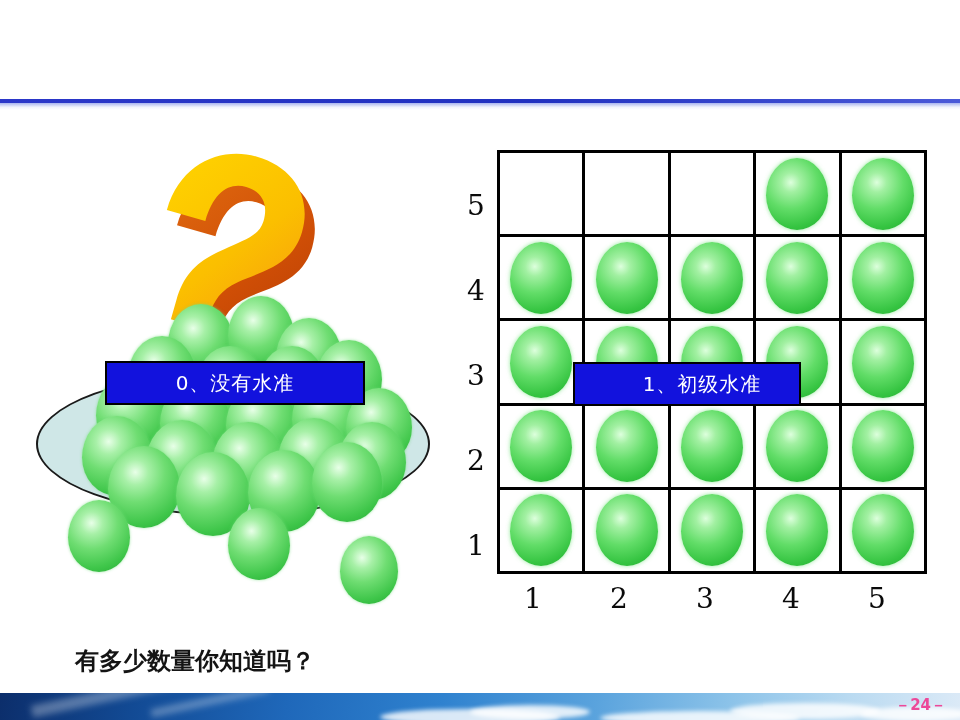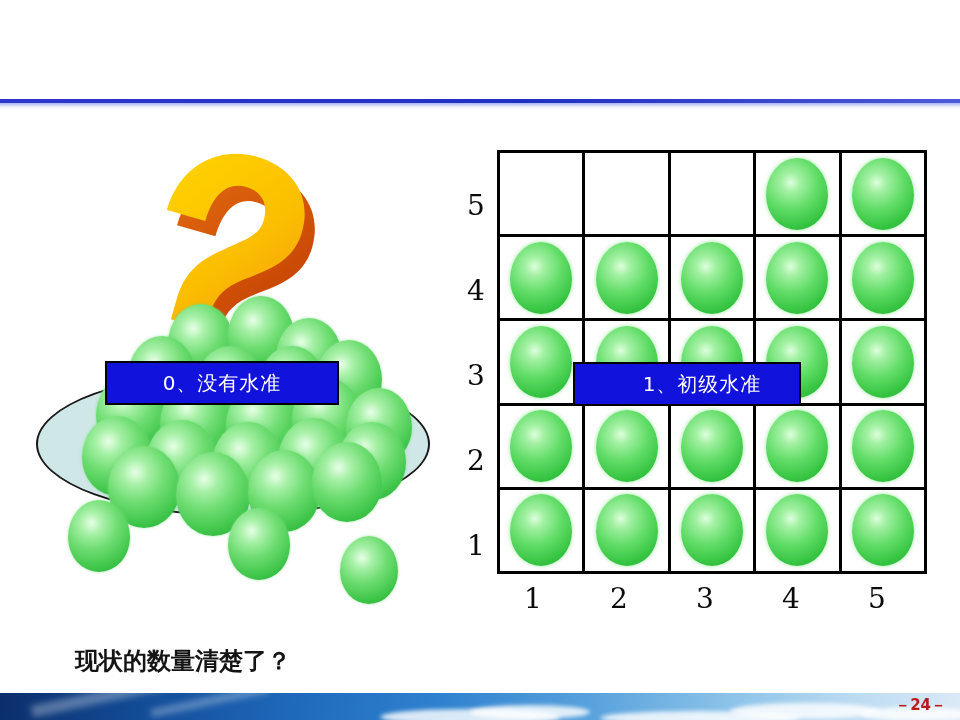--- a/index.html
+++ b/index.html
@@ -101,21 +101,21 @@
     font-weight: normal;
     display: flex;
     align-items: center;
     justify-content: center;
     letter-spacing: 1px;
     box-sizing: border-box;
   }
   #label-left {
     left: 105px;
     top: 361px;
-    width: 234px;
+    width: 260px;
     height: 44px;
   }
   #label-right {
     left: 573px;
     top: 362px;
     width: 228px;
     height: 44px;
     z-index: 20;
     padding-left: 30px;
   }
@@ -220,21 +220,21 @@
     filter: blur(3px);
     transform: rotate(-12deg);
   }
   #pagenum {
     position: absolute;
     right: 14px;
     top: 696px;
     font-family: "DejaVu Sans", "Liberation Sans", sans-serif;
     font-size: 15px;
     font-weight: bold;
-    color: #b91c1c;
+    color: #ec4899;
     letter-spacing: 0px;
     z-index: 5;
   }
 </style>
 </head>
 <body>
 
 <div id="slide">
 
 
@@ -417,21 +417,21 @@
     <div class="col-label" style="left:144px;">2</div>
     <div class="col-label" style="left:230px;">3</div>
     <div class="col-label" style="left:316px;">4</div>
     <div class="col-label" style="left:402px;">5</div>
   </div>
 
   <div class="label-box" id="label-right">
     <span>1、初级水准</span>
   </div>
 
-  <div class="caption" id="caption-left">现状的数量清楚了？</div>
+  <div class="caption" id="caption-left">有多少数量你知道吗？</div>
 
   <div id="sky">
     <div class="streak" style="left:30px;  top:-6px;  width:180px; height:12px;"></div>
     <div class="streak" style="left:150px; top:4px;   width:120px; height:8px;"></div>
     <div class="cloud" style="left:380px; top:16px;  width:180px; height:16px;"></div>
     <div class="cloud" style="left:470px; top:12px;  width:120px; height:14px;"></div>
     <div class="cloud" style="left:600px; top:18px;  width:200px; height:14px;"></div>
     <div class="cloud" style="left:730px; top:10px;  width:150px; height:16px;"></div>
     <div class="cloud" style="left:860px; top:14px;  width:110px; height:14px;"></div>
   </div>

